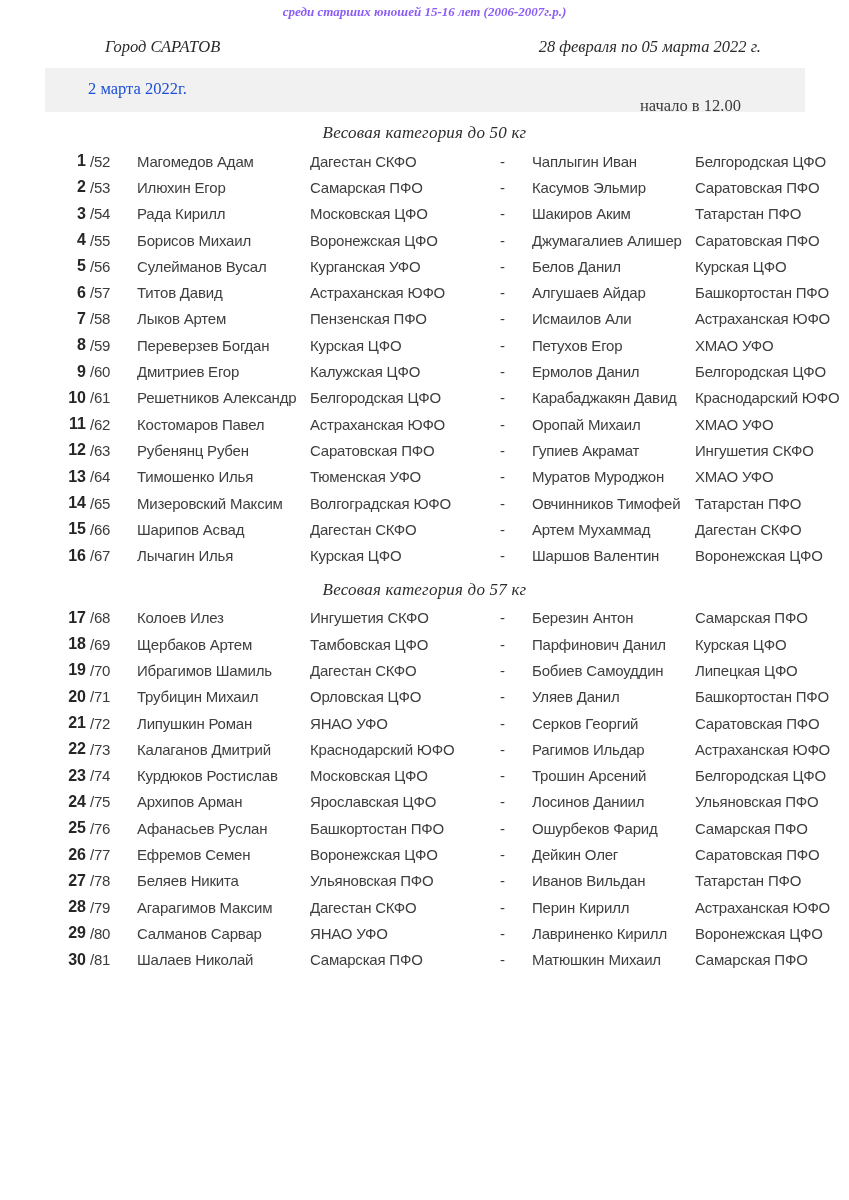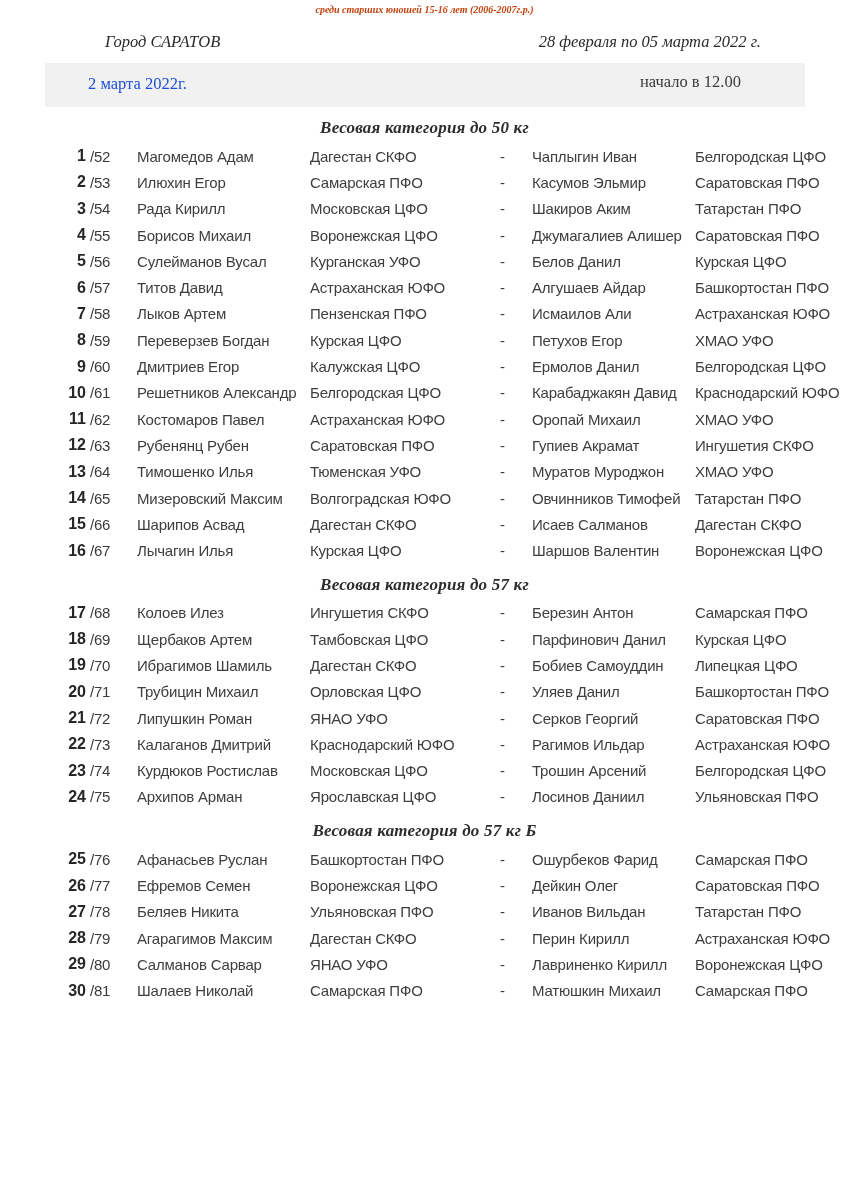--- a/index.html
+++ b/index.html
@@ -7,48 +7,48 @@
     position:relative; width:849px; height:1200px; background:#ffffff;
     font-family:"Liberation Sans", sans-serif; color:#3e3e3e; overflow:hidden;
   }
   .doc-title {
     padding-top:30px; text-align:center;
     font-family:"Liberation Serif", serif; font-weight:bold; font-style:italic;
     font-size:17.5px; color:#1c1c1c; letter-spacing:0.2px;
   }
   .doc-subtitle {
     text-align:center; font-family:"Liberation Serif", serif;
-    font-weight:bold; font-style:italic; font-size:10px; color:#c2410c; margin-top:4px;
+    font-weight:bold; font-style:italic; font-size:13px; color:#8b5cf6; margin-top:4px;
   }
   .meta-row {
     display:flex; justify-content:space-between; align-items:baseline;
     margin-top:17px; padding:0 88px 0 105px;
     font-family:"Liberation Serif", serif; font-style:italic; font-size:16.5px; color:#2a2a2a;gap:12px;
   }
   .banner {
     position:relative; margin:11px 0 0 45px; width:760px; height:44px;
     background:#f1f1f1;
   }
   .banner-date {
     position:absolute; left:43px; top:11px;
     font-family:"Liberation Serif", serif; font-size:16.5px; color:#1d4ed8;
   }
   .banner-title {
     position:absolute; left:0; right:0; top:8px; text-align:center;
     font-family:"Liberation Serif", serif; font-weight:bold; font-size:21px;
     color:#2c2c2c; letter-spacing:1.5px; white-space:pre;
   }
   .banner-time {
-    position:absolute; left:595px; top:9px;
+    position:absolute; left:595px; top:28px;
     font-family:"Liberation Serif", serif; font-size:16.5px; color:#3a3a3a;
   }
   .sections { margin-top:6px; }
   .section-title {
     text-align:center; font-family:"Liberation Serif", serif;
-    font-weight:bold; font-style:italic; font-size:17px; color:#2d2d2d;
+    font-weight:normal; font-style:italic; font-size:17px; color:#2d2d2d;
     margin:11px 0 5px 0; letter-spacing:0.2px;
   }
   .bout {
     display:grid;
     grid-template-columns:86px 42px 182px 165px 55px 165px auto;
     align-items:center; height:26.3px;
     font-size:15px; letter-spacing:-0.2px; color:#3e3e3e;
   }
   .bout .num  { text-align:right; font-weight:bold; font-size:16px; color:#262626; letter-spacing:0; }
   .bout .pair { padding-left:4px; color:#3a3a3a; }
@@ -221,21 +221,21 @@
     <span class="name-blue">Овчинников Тимофей</span>
     <span class="region-blue">Татарстан ПФО</span>
   </div>
 
   <div class="bout">
     <span class="num">15</span>
     <span class="pair">/66</span>
     <span class="name-red">Шарипов Асвад</span>
     <span class="region-red">Дагестан СКФО</span>
     <span class="dash">-</span>
-    <span class="name-blue">Исаев Салманов</span>
+    <span class="name-blue">Артем Мухаммад</span>
     <span class="region-blue">Дагестан СКФО</span>
   </div>
 
   <div class="bout">
     <span class="num">16</span>
     <span class="pair">/67</span>
     <span class="name-red">Лычагин Илья</span>
     <span class="region-red">Курская ЦФО</span>
     <span class="dash">-</span>
     <span class="name-blue">Шаршов Валентин</span>
@@ -323,21 +323,20 @@
     <span class="name-red">Архипов Арман</span>
     <span class="region-red">Ярославская ЦФО</span>
     <span class="dash">-</span>
     <span class="name-blue">Лосинов Даниил</span>
     <span class="region-blue">Ульяновская ПФО</span>
   </div>
 </div>
   </div>
 
   <div class="section">
-    <div class="section-title">Весовая категория до 57 кг Б</div>
     <div class="rows">
   <div class="bout">
     <span class="num">25</span>
     <span class="pair">/76</span>
     <span class="name-red">Афанасьев Руслан</span>
     <span class="region-red">Башкортостан ПФО</span>
     <span class="dash">-</span>
     <span class="name-blue">Ошурбеков Фарид</span>
     <span class="region-blue">Самарская ПФО</span>
   </div>

